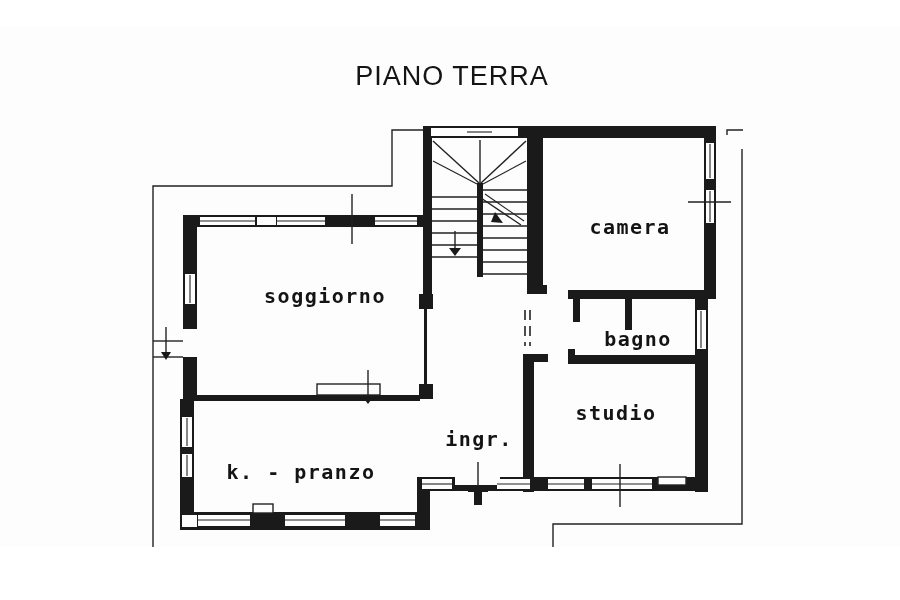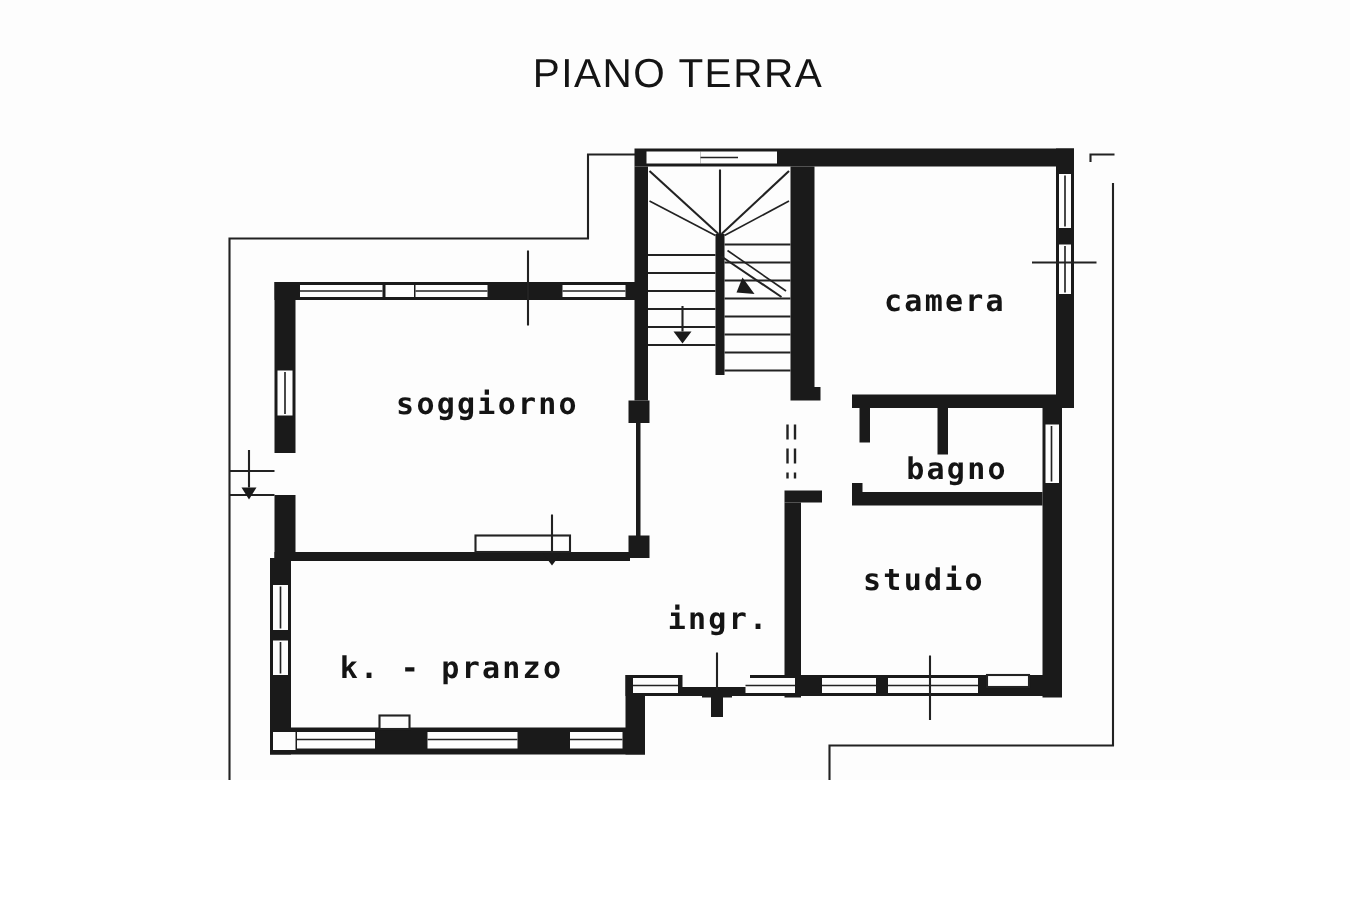--- a/index.html
+++ b/index.html
@@ -1,16 +1,16 @@
 <!DOCTYPE html>
 <html style="--bg: #fdfdfd; --wall: #1a1a1a; --line: #222222; --text: #141414;"><head>
 <meta charset="utf-8">
 <style>
   html,body{margin:0;padding:0;background:#ffffff;}
-  .page{width:900px;height:520px;position:relative;background:var(--bg,#fdfdfd);overflow:hidden;}
+  .page{width:900px;height:520px;position:relative;background:var(--bg,#fdfdfd);overflow:hidden;margin-top:27px;}
   svg{display:block;}
   .wall{fill:var(--wall,#1a1a1a);}
   .win{fill:var(--bg,#fdfdfd);}
   .outline{fill:var(--bg,#fdfdfd);stroke:var(--line,#222);stroke-width:1.4;}
   .ln{stroke:var(--line,#222);stroke-width:1.4;fill:none;}
   .ln-thin{stroke:var(--line,#222);stroke-width:1.1;fill:none;}
   .ln-dash{stroke:var(--line,#222);stroke-width:1.6;fill:none;stroke-dasharray:10 6;}
   .solid{fill:var(--wall,#1a1a1a);stroke:none;}
   .room-label{font-family:"DejaVu Sans Mono","Liberation Mono",monospace;font-weight:700;
               font-size:20px;letter-spacing:1.5px;fill:var(--text,#141414);text-anchor:middle;}

